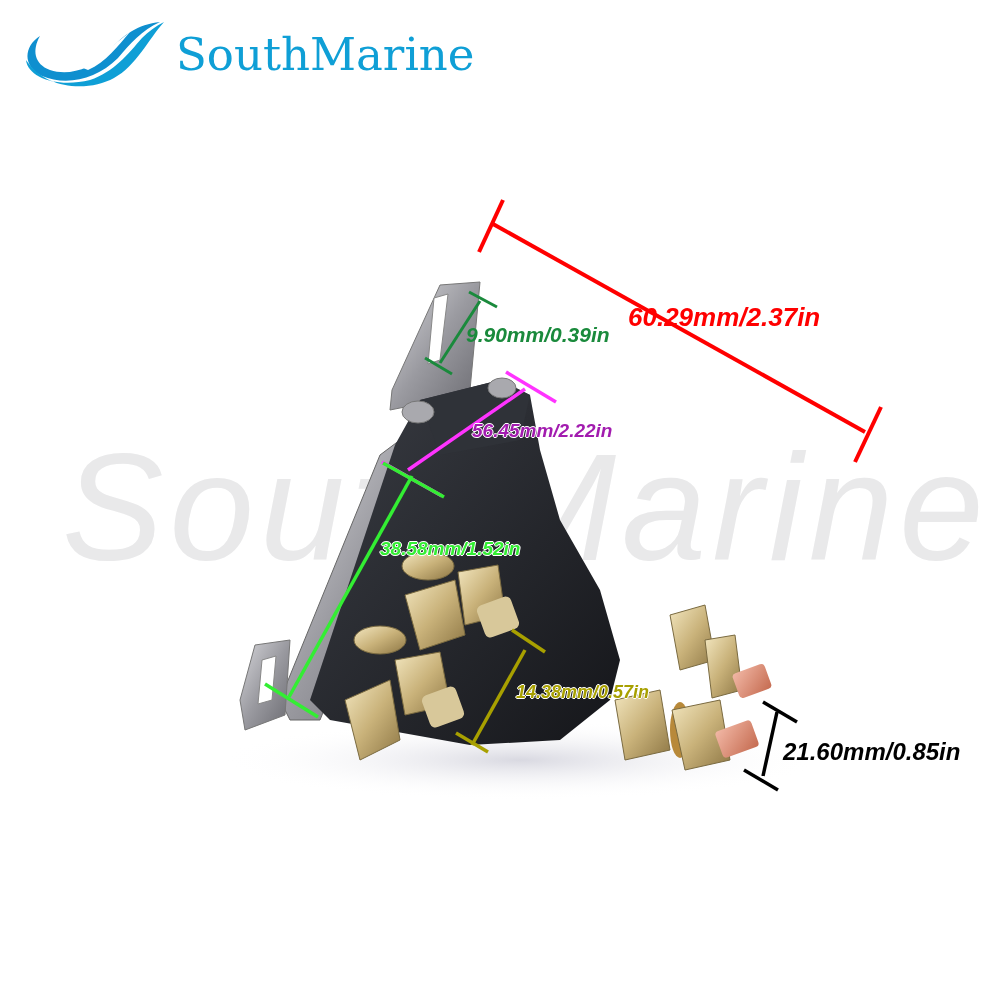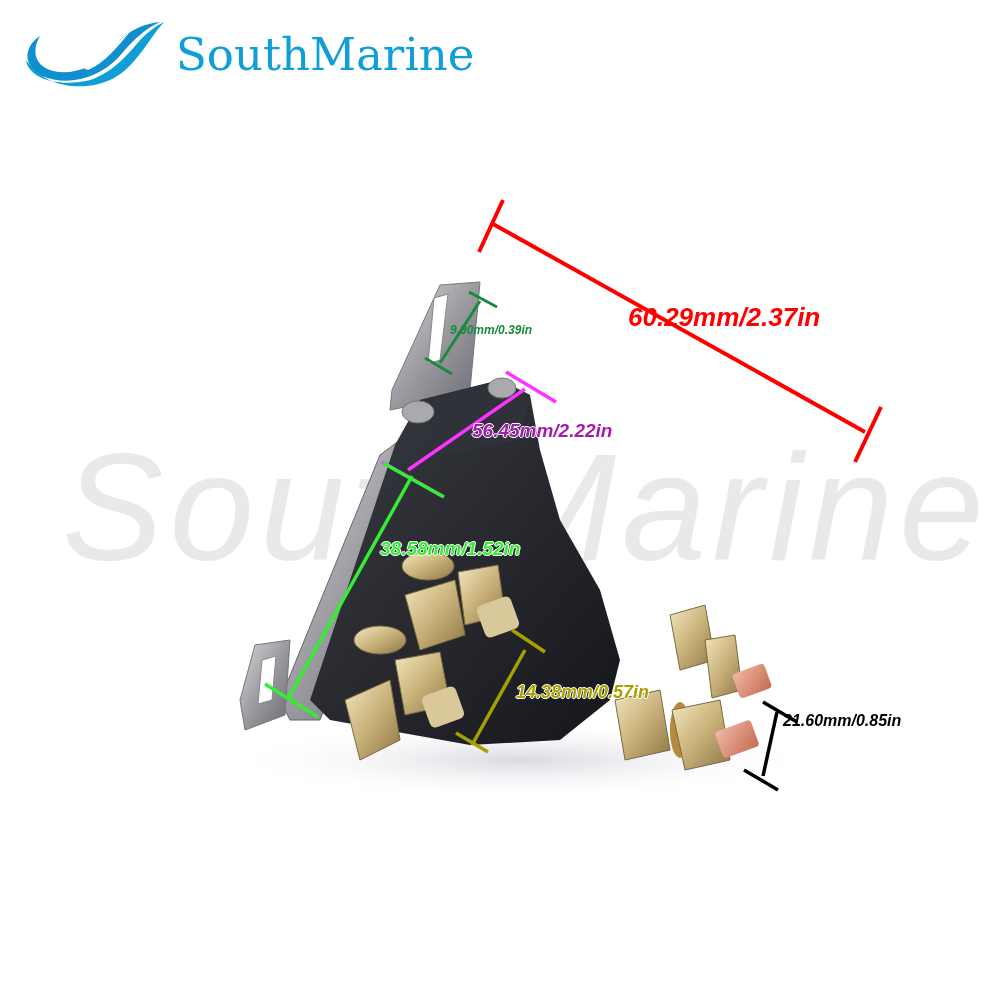--- a/index.html
+++ b/index.html
@@ -3,25 +3,25 @@
   <meta charset="utf-8">
   <style>
     html, body { margin: 0; padding: 0; background: #ffffff; }
     body { width: 1000px; height: 1000px; position: relative; overflow: hidden; font-family: "Liberation Sans", sans-serif; }
     .logo { position: absolute; left: 18px; top: 14px; width: 460px; height: 80px; }
     .logo-text { position: absolute; left: 158px; top: 14px; font-family: "DejaVu Serif", "Liberation Serif", serif; font-size: 45px; color: #0f9fd6; letter-spacing: 0px; white-space: nowrap; }
     .watermark { position: absolute; left: 62px; top: 420px; font-family: "Liberation Sans", sans-serif; font-style: italic; font-size: 152px; color: #e9e9ea; white-space: nowrap; letter-spacing: 6px; z-index: 0; }
     svg.stage { position: absolute; left: 0; top: 0; z-index: 1; }
     .label { position: absolute; font-family: "Liberation Sans", sans-serif; font-weight: bold; font-style: italic; white-space: nowrap; z-index: 3; }
     .lbl-red { left: 628px; top: 258px; font-size: 26px; color: #ff0000; margin-top: 44px; }
-    .lbl-dgreen { left: 450px; top: 323px; font-size: 12px; color: #1a8a3c; }
+    .lbl-dgreen { left: 466px; top: 323px; font-size: 21px; color: #1a8a3c; }
     .lbl-magenta { left: 472px; top: 420px; font-size: 19px; color: #a21caf; text-shadow: -1px 0 #fff, 1px 0 #fff, 0 -1px #fff, 0 1px #fff; }
     .lbl-green { left: 380px; top: 538px; font-size: 19px; color: #33ee33; text-shadow: -1px 0 #fff, 1px 0 #fff, 0 -1px #fff, 0 1px #fff; font-style: italic; }
     .lbl-olive { left: 516px; top: 682px; font-size: 18px; color: #a8a000; text-shadow: -1px 0 #fff, 1px 0 #fff, 0 -1px #fff, 0 1px #fff; }
-    .lbl-black { left: 783px; top: 712px; font-size: 16px; color: #000000; }
+    .lbl-black { left: 783px; top: 738px; font-size: 24px; color: #000000; }
   </style>
 </head>
 <body>
 
 <div class="logo">
   <svg width="150" height="80" viewBox="0 0 150 80">
     <path d="M22 22 C6 32 4 52 24 62 C48 72 78 66 100 44 C112 30 124 16 142 8 C120 10 104 22 92 36 C74 56 50 62 32 56 C16 50 14 36 22 22 Z" fill="#0f8fcf"></path>
     <path d="M8 46 C10 64 40 74 72 66 C96 58 110 40 124 24 C130 18 138 12 146 8 C130 26 118 52 96 64 C70 78 28 76 8 46 Z" fill="#0f9fd6"></path>
     <path d="M60 52 C80 46 96 30 112 18 C100 32 88 48 70 56 Z" fill="#ffffff"></path>
   </svg>

